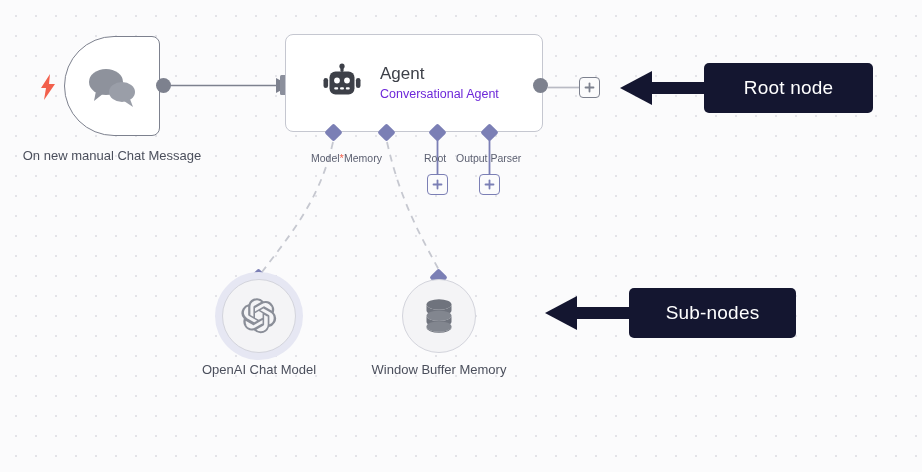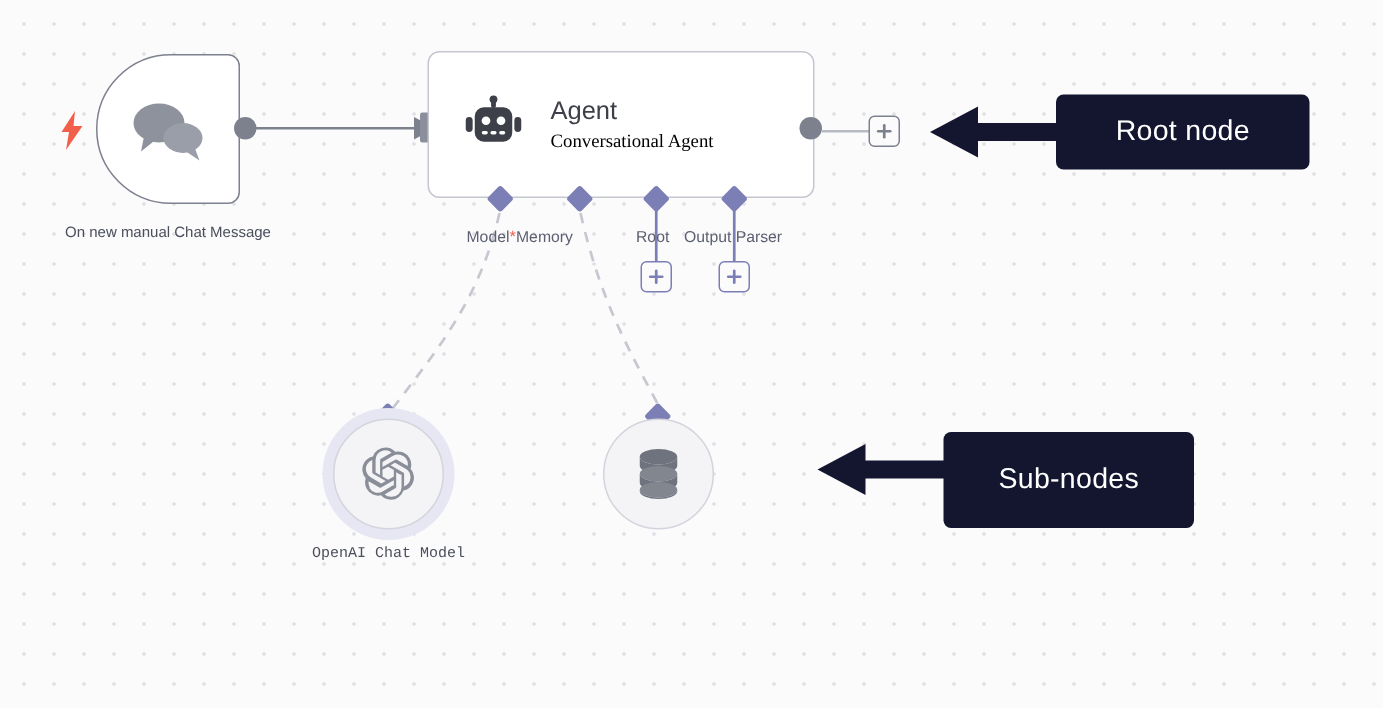--- a/index.html
+++ b/index.html
@@ -42,52 +42,51 @@
   }
   #trigger-bolt {
     position: absolute;
     left: 40px; top: 74px;
     width: 16px; height: 26px;
   }
   .node-caption {
     position: absolute;
     text-align: center;
     color: #4b4f5c;
-    font-size: 10px;
+    font-size: 13px;
     line-height: 20px;
     font-family: "Liberation Sans", sans-serif;
   }
   #trigger-caption { left: 22px; top: 146px; width: 180px; }
 
   
   #agent-node {
     position: absolute;
     left: 285px; top: 34px;
     width: 258px; height: 98px;
     background: #ffffff;
     border: 1.4px solid #c5c7d0;
     border-radius: 8px;
     box-sizing: border-box;
     display: flex;
     align-items: center;
-    padding-left: 23px;
+    padding-left: 36px;
   }
   #agent-robot-icon { width: 40px; height: 40px; flex: 0 0 auto; }
   #agent-text { margin-left: 18px; }
   #agent-title {
     font-size: 17px;
     color: #3d4048;
     line-height: 20px;
   }
   #agent-subtitle {
     font-size: 12.5px;
-    color: #000000;
+    color: #6d28d9;
     line-height: 16px;
     margin-top: 2px;
-    font-family: Liberation Serif, serif;
   }
 
   
   #agent-input-port {
     position: absolute;
     left: 280px; top: 75px;
     width: 9px; height: 20px;
     background: #8b8f9c;
     border-radius: 1.5px;
   }
@@ -158,41 +157,41 @@
     box-sizing: border-box;
     display: flex;
     align-items: center;
     justify-content: center;
   }
   .subnode.halo {
     box-shadow: 0 0 0 7px #e6e7f3;
   }
   #subnode-openai { left: 222px; top: 279px; }
   #subnode-memory { left: 402px; top: 279px; }
-  #openai-caption { left: 182px; top: 360px; width: 154px; font-family: Liberation Mono, monospace; }
+  #openai-caption { left: 182px; top: 360px; width: 154px; }
   #memory-caption { left: 362px; top: 360px; width: 154px; }
   .subnode-diamond { position: absolute; }
   #diamond-openai { left: 252px; top: 271px; }
   #diamond-memory { left: 432px; top: 271px; }
 
   
   .callout {
     position: absolute;
     background: #141630;
     color: #ffffff;
     border-radius: 5px;
     display: flex;
     align-items: center;
     justify-content: center;
     font-size: 19px;
     font-family: "Liberation Sans", sans-serif;
     letter-spacing: 0.2px;
   }
   #callout-root { left: 704px; top: 63px; width: 169px; height: 50px; }
-  #callout-sub  { left: 629px; top: 288px; width: 167px; height: 64px; }
+  #callout-sub  { left: 629px; top: 288px; width: 167px; height: 50px; }
 </style>
 </head>
 <body>
 
 <div id="canvas">
 
   <svg class="layer-svg">
 
     <line x1="170" y1="85.5" x2="276" y2="85.5" stroke="#7d818e" stroke-width="1.7"></line>
     <polygon points="276,78 290,85.5 276,93" fill="#7d818e"></polygon>
@@ -283,20 +282,21 @@
   <div class="subnode" id="subnode-memory">
     <svg width="36" height="38" viewBox="0 0 36 38">
       <ellipse cx="18" cy="7.5" rx="12.5" ry="5.2" fill="#6f737d"></ellipse>
       <path d="M5.5 7.5 v6 a12.5 5.2 0 0 0 25 0 v-6 a12.5 5.2 0 0 1 -25 0z" fill="#6f737d"></path>
       <ellipse cx="18" cy="18.8" rx="12.5" ry="5.2" fill="#82868f"></ellipse>
       <path d="M5.5 18.8 v6 a12.5 5.2 0 0 0 25 0 v-6 a12.5 5.2 0 0 1 -25 0z" fill="#6f737d"></path>
       <ellipse cx="18" cy="29.5" rx="12.5" ry="5.2" fill="#82868f"></ellipse>
       <path d="M5.5 29.5 v1 a12.5 5.2 0 0 0 25 0 v-1 a12.5 5.2 0 0 1 -25 0z" fill="#6f737d"></path>
     </svg>
   </div>
+  <div class="node-caption" id="memory-caption">Window Buffer Memory</div>
 
   <svg class="layer-svg">
 
     <g>
       <rect x="648" y="82" width="58" height="12" fill="#141630"></rect>
       <polygon points="620,88 652,71 652,105" fill="#141630"></polygon>
     </g>
 
     <g>
       <rect x="573" y="307" width="58" height="12" fill="#141630"></rect>

